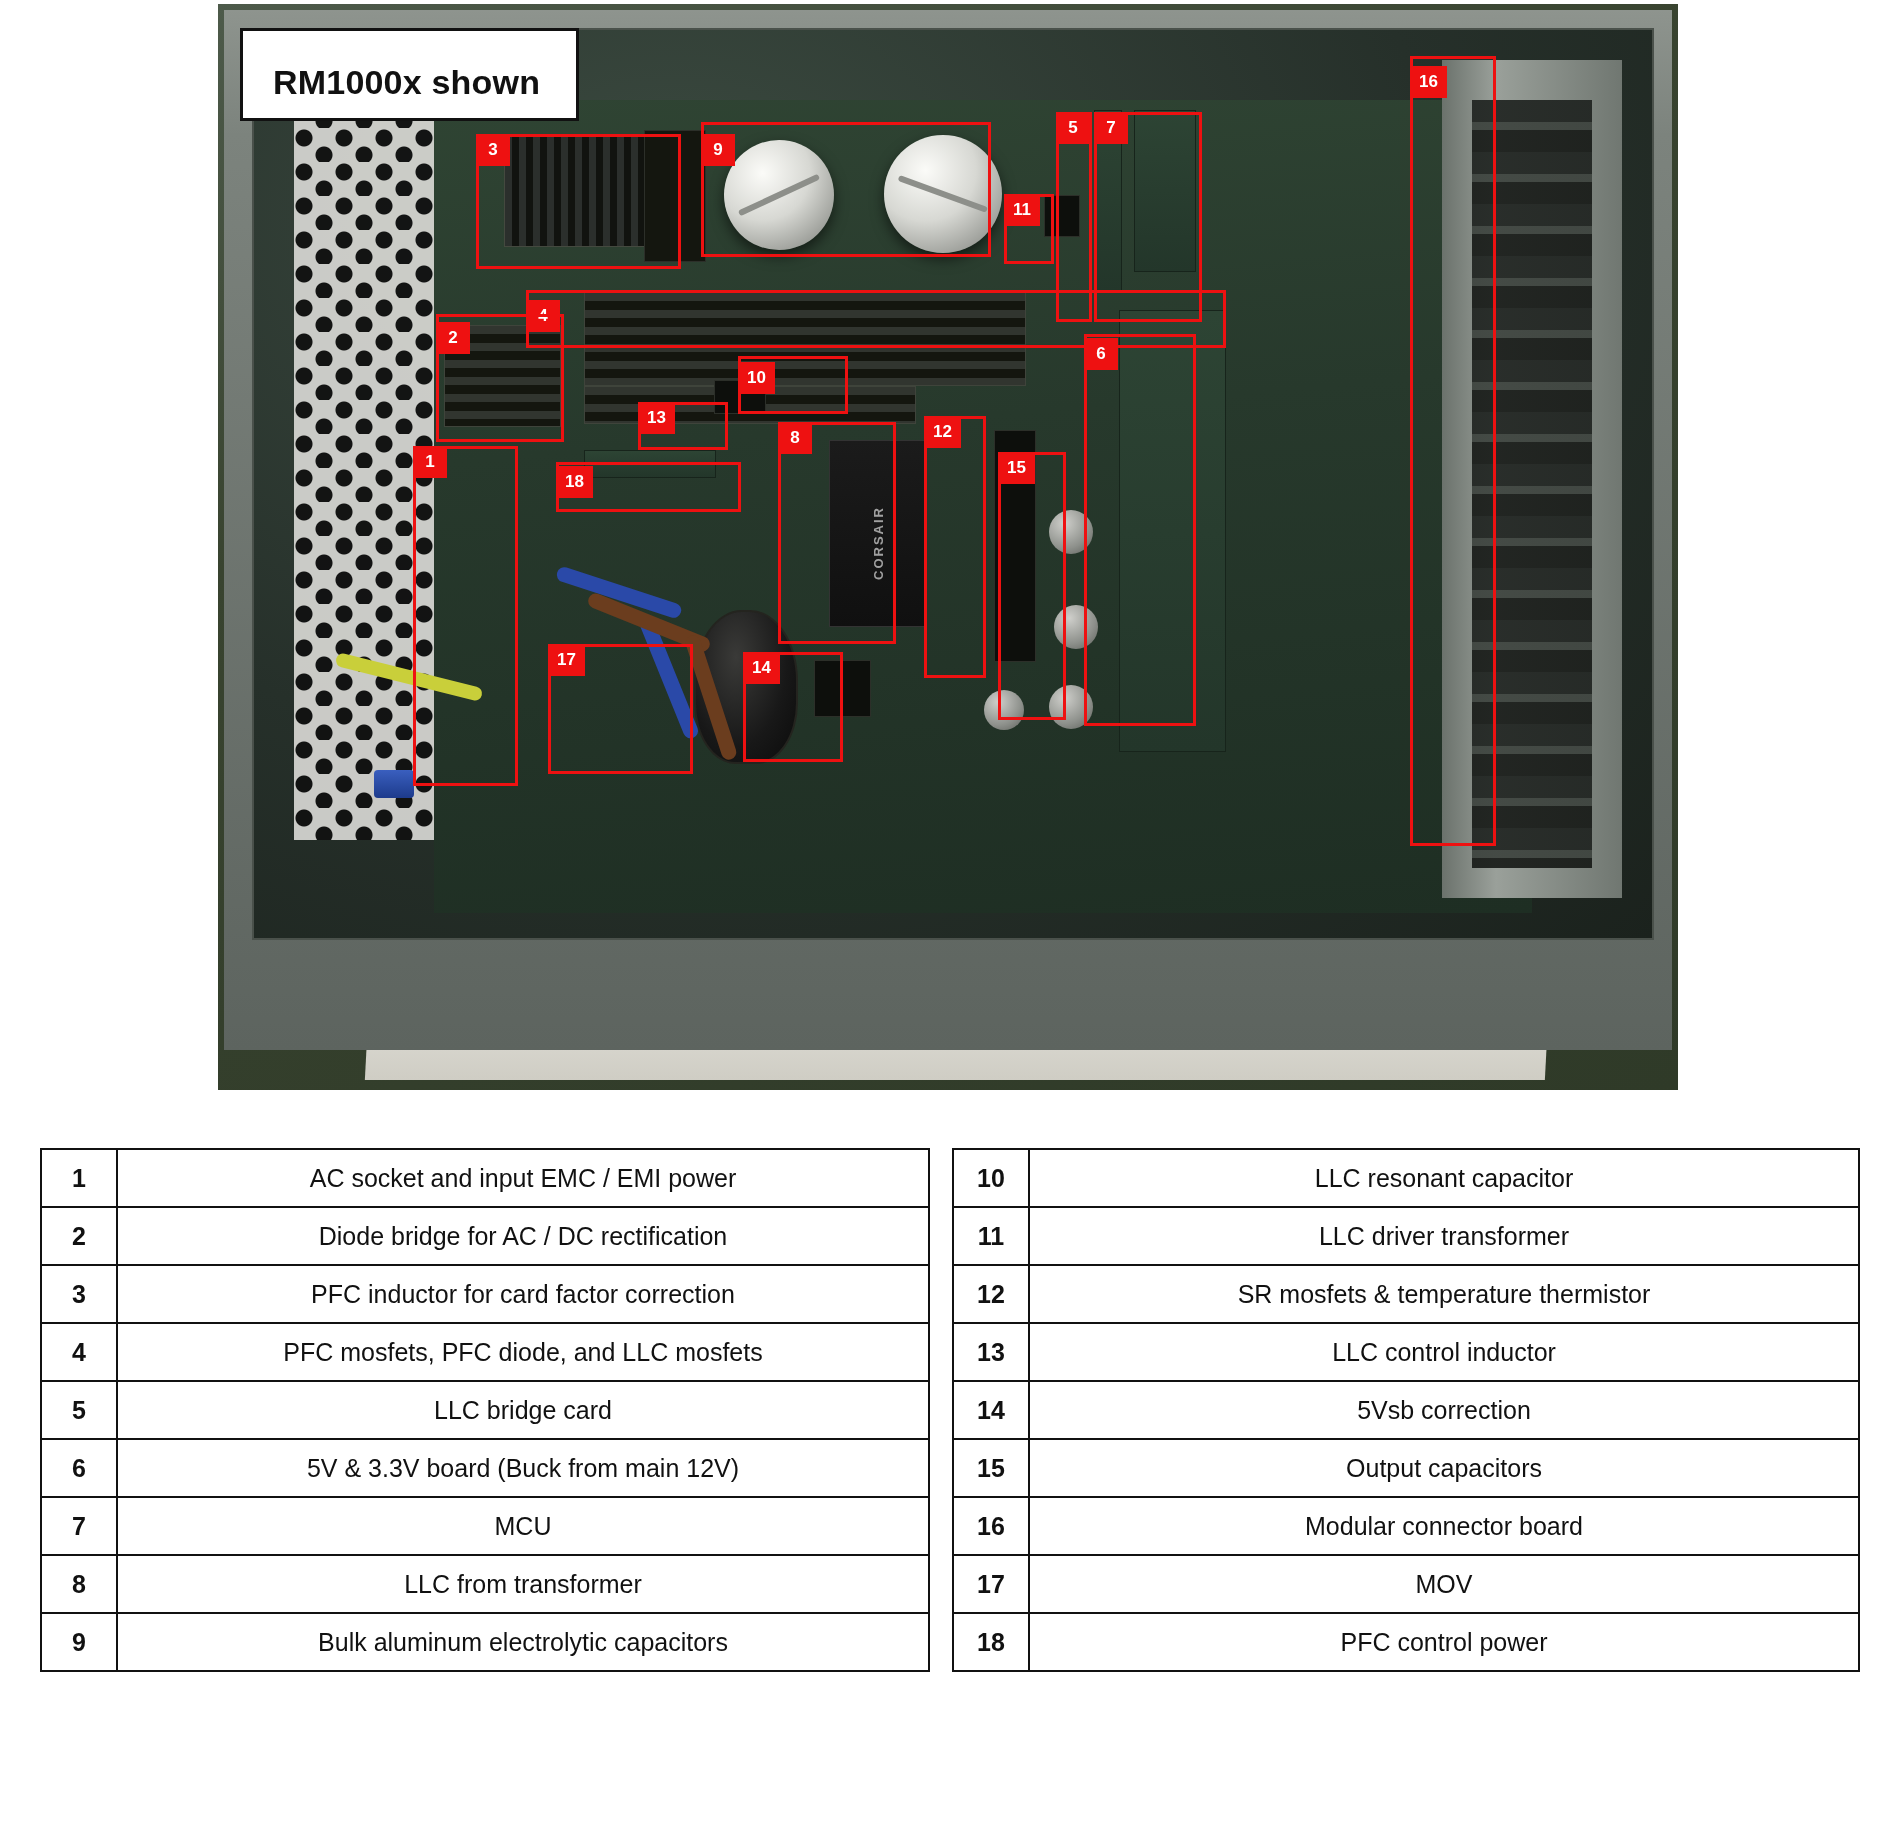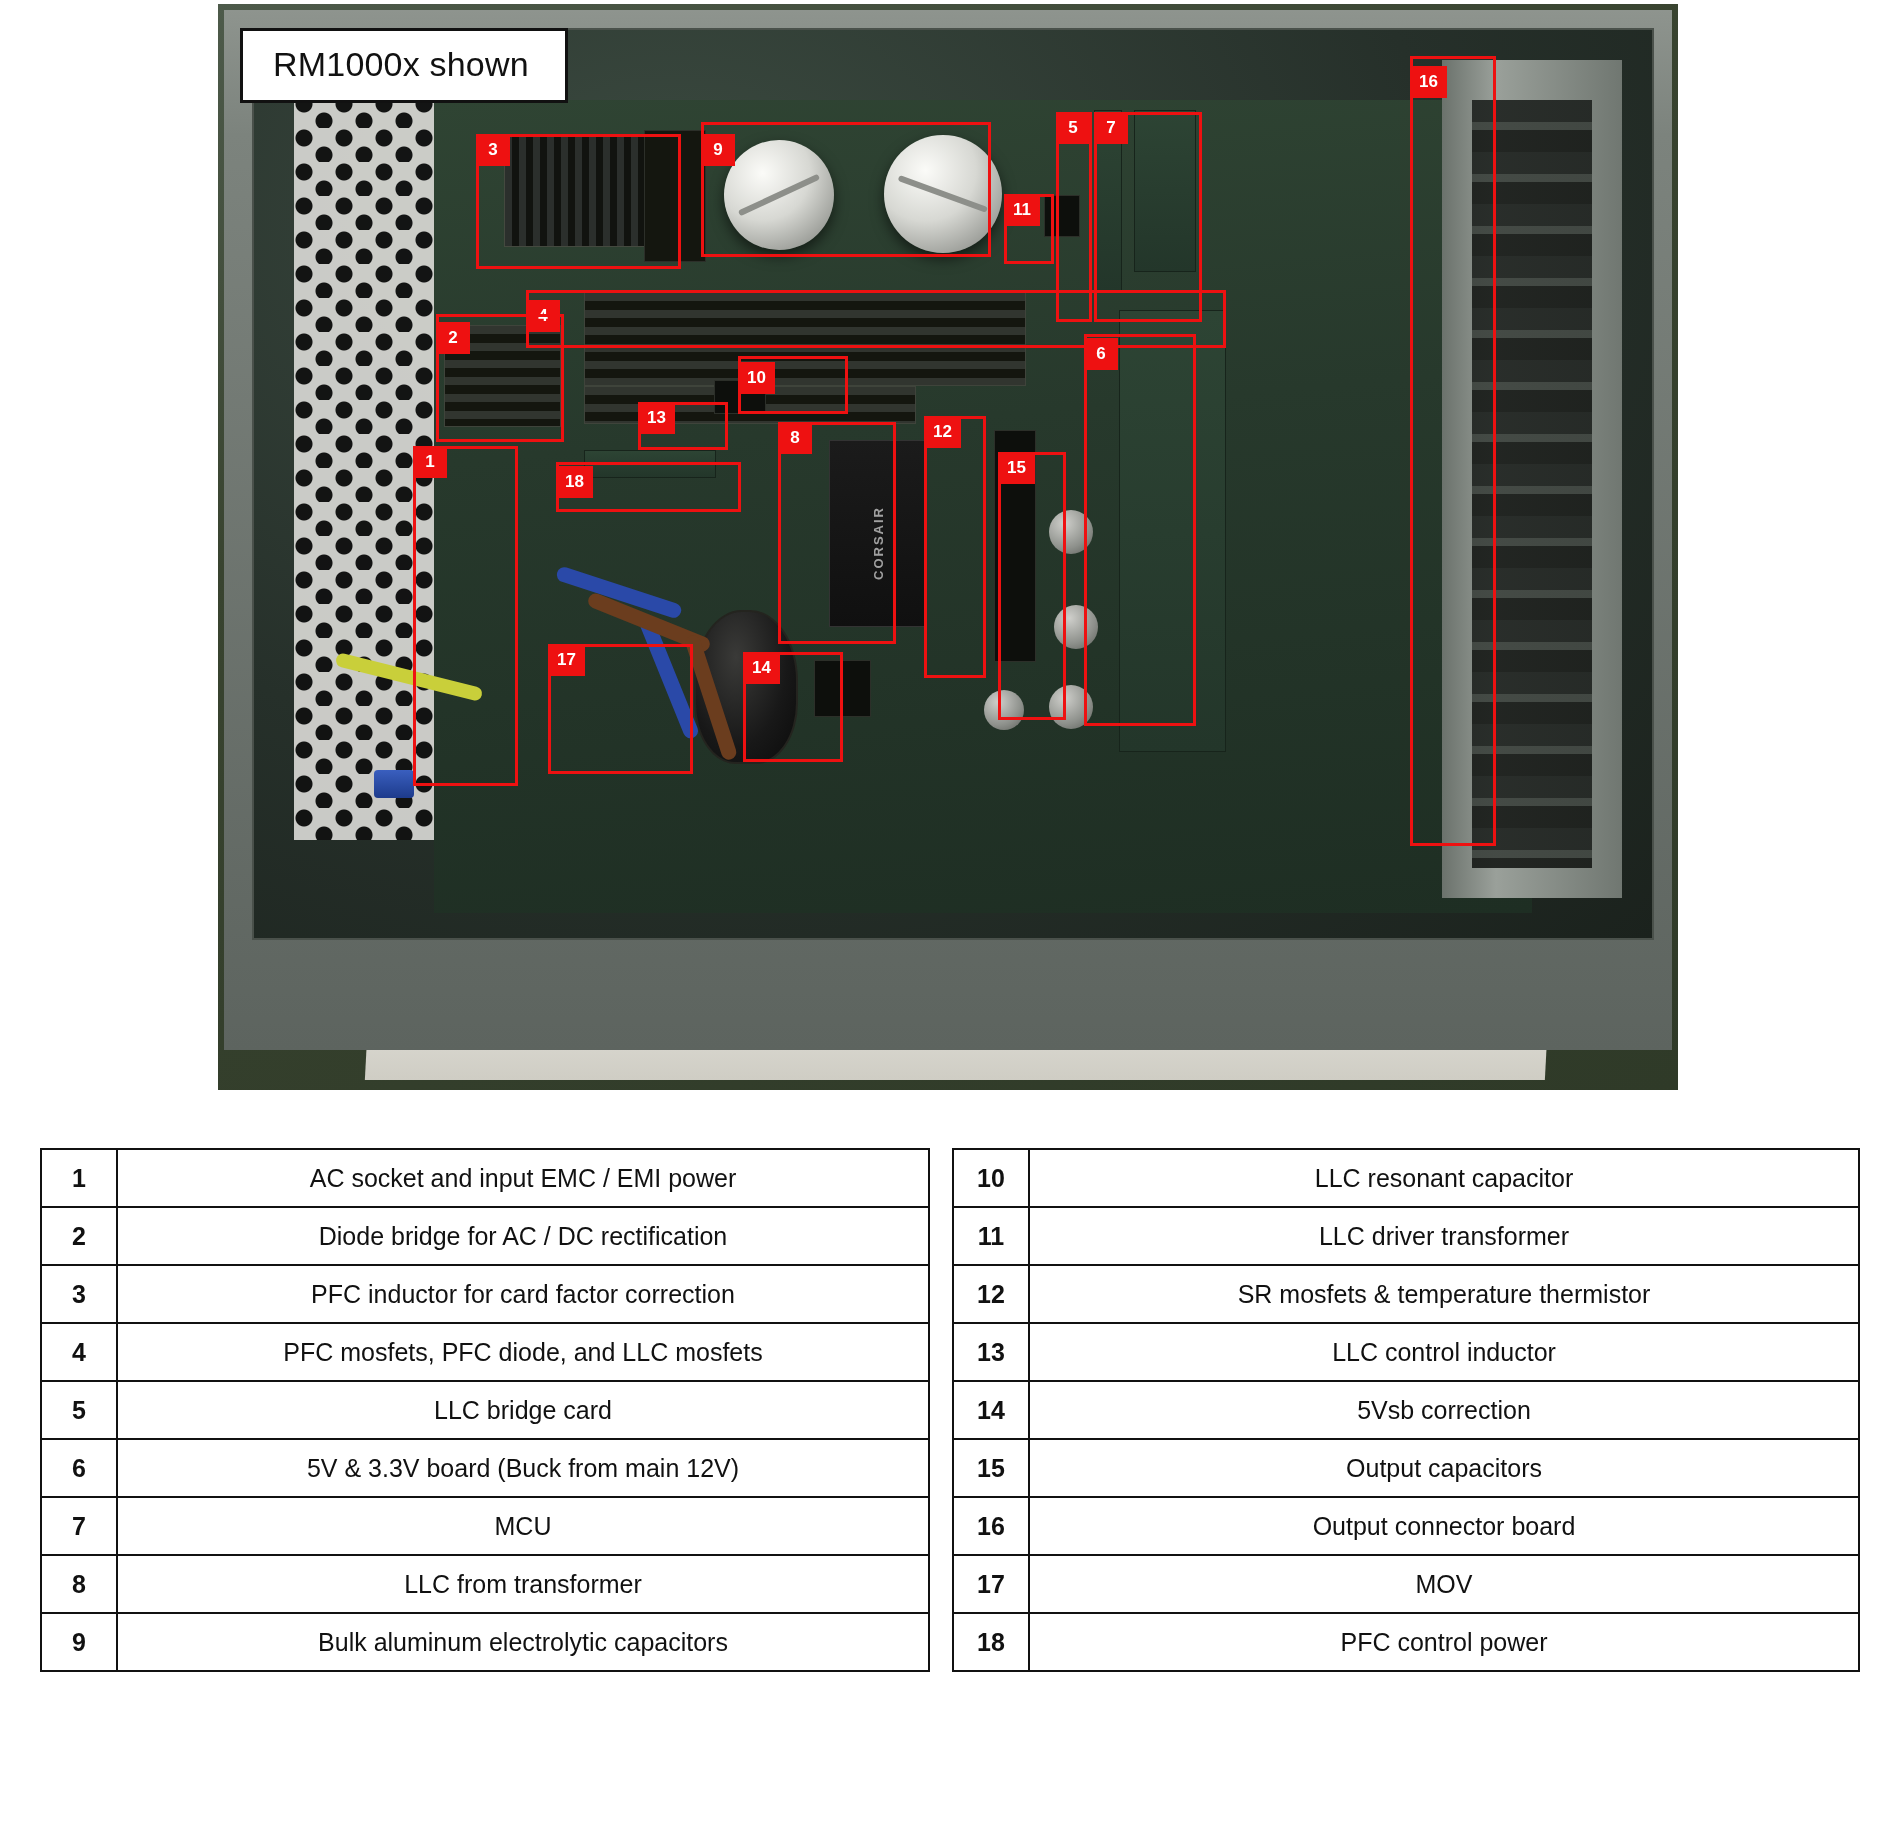--- a/index.html
+++ b/index.html
@@ -218,23 +218,23 @@
     font-family: "Liberation Sans", sans-serif;
   }
 
   
   #title-label {
     position: absolute;
     left: 240px;
     top: 28px;
     background: #ffffff;
     border: 3px solid #111111;
-    padding: 14px 36px 16px 30px;
+    padding: 32px 36px 16px 30px;
     font-size: 34px;
-    font-weight: normal;
+    font-weight: bold;
     color: #111111;
     letter-spacing: .2px;
   }
 
   
   .legend {
     position: absolute;
     border-collapse: collapse;
     table-layout: fixed;
   }
@@ -434,21 +434,21 @@
     <tr>
       <td class="num">14</td>
       <td>5Vsb correction</td>
     </tr>
     <tr>
       <td class="num">15</td>
       <td>Output capacitors</td>
     </tr>
     <tr>
       <td class="num">16</td>
-      <td>Output connector board</td>
+      <td>Modular connector board</td>
     </tr>
     <tr>
       <td class="num">17</td>
       <td>MOV</td>
     </tr>
     <tr>
       <td class="num">18</td>
       <td>PFC control power</td>
     </tr>
   </tbody>

